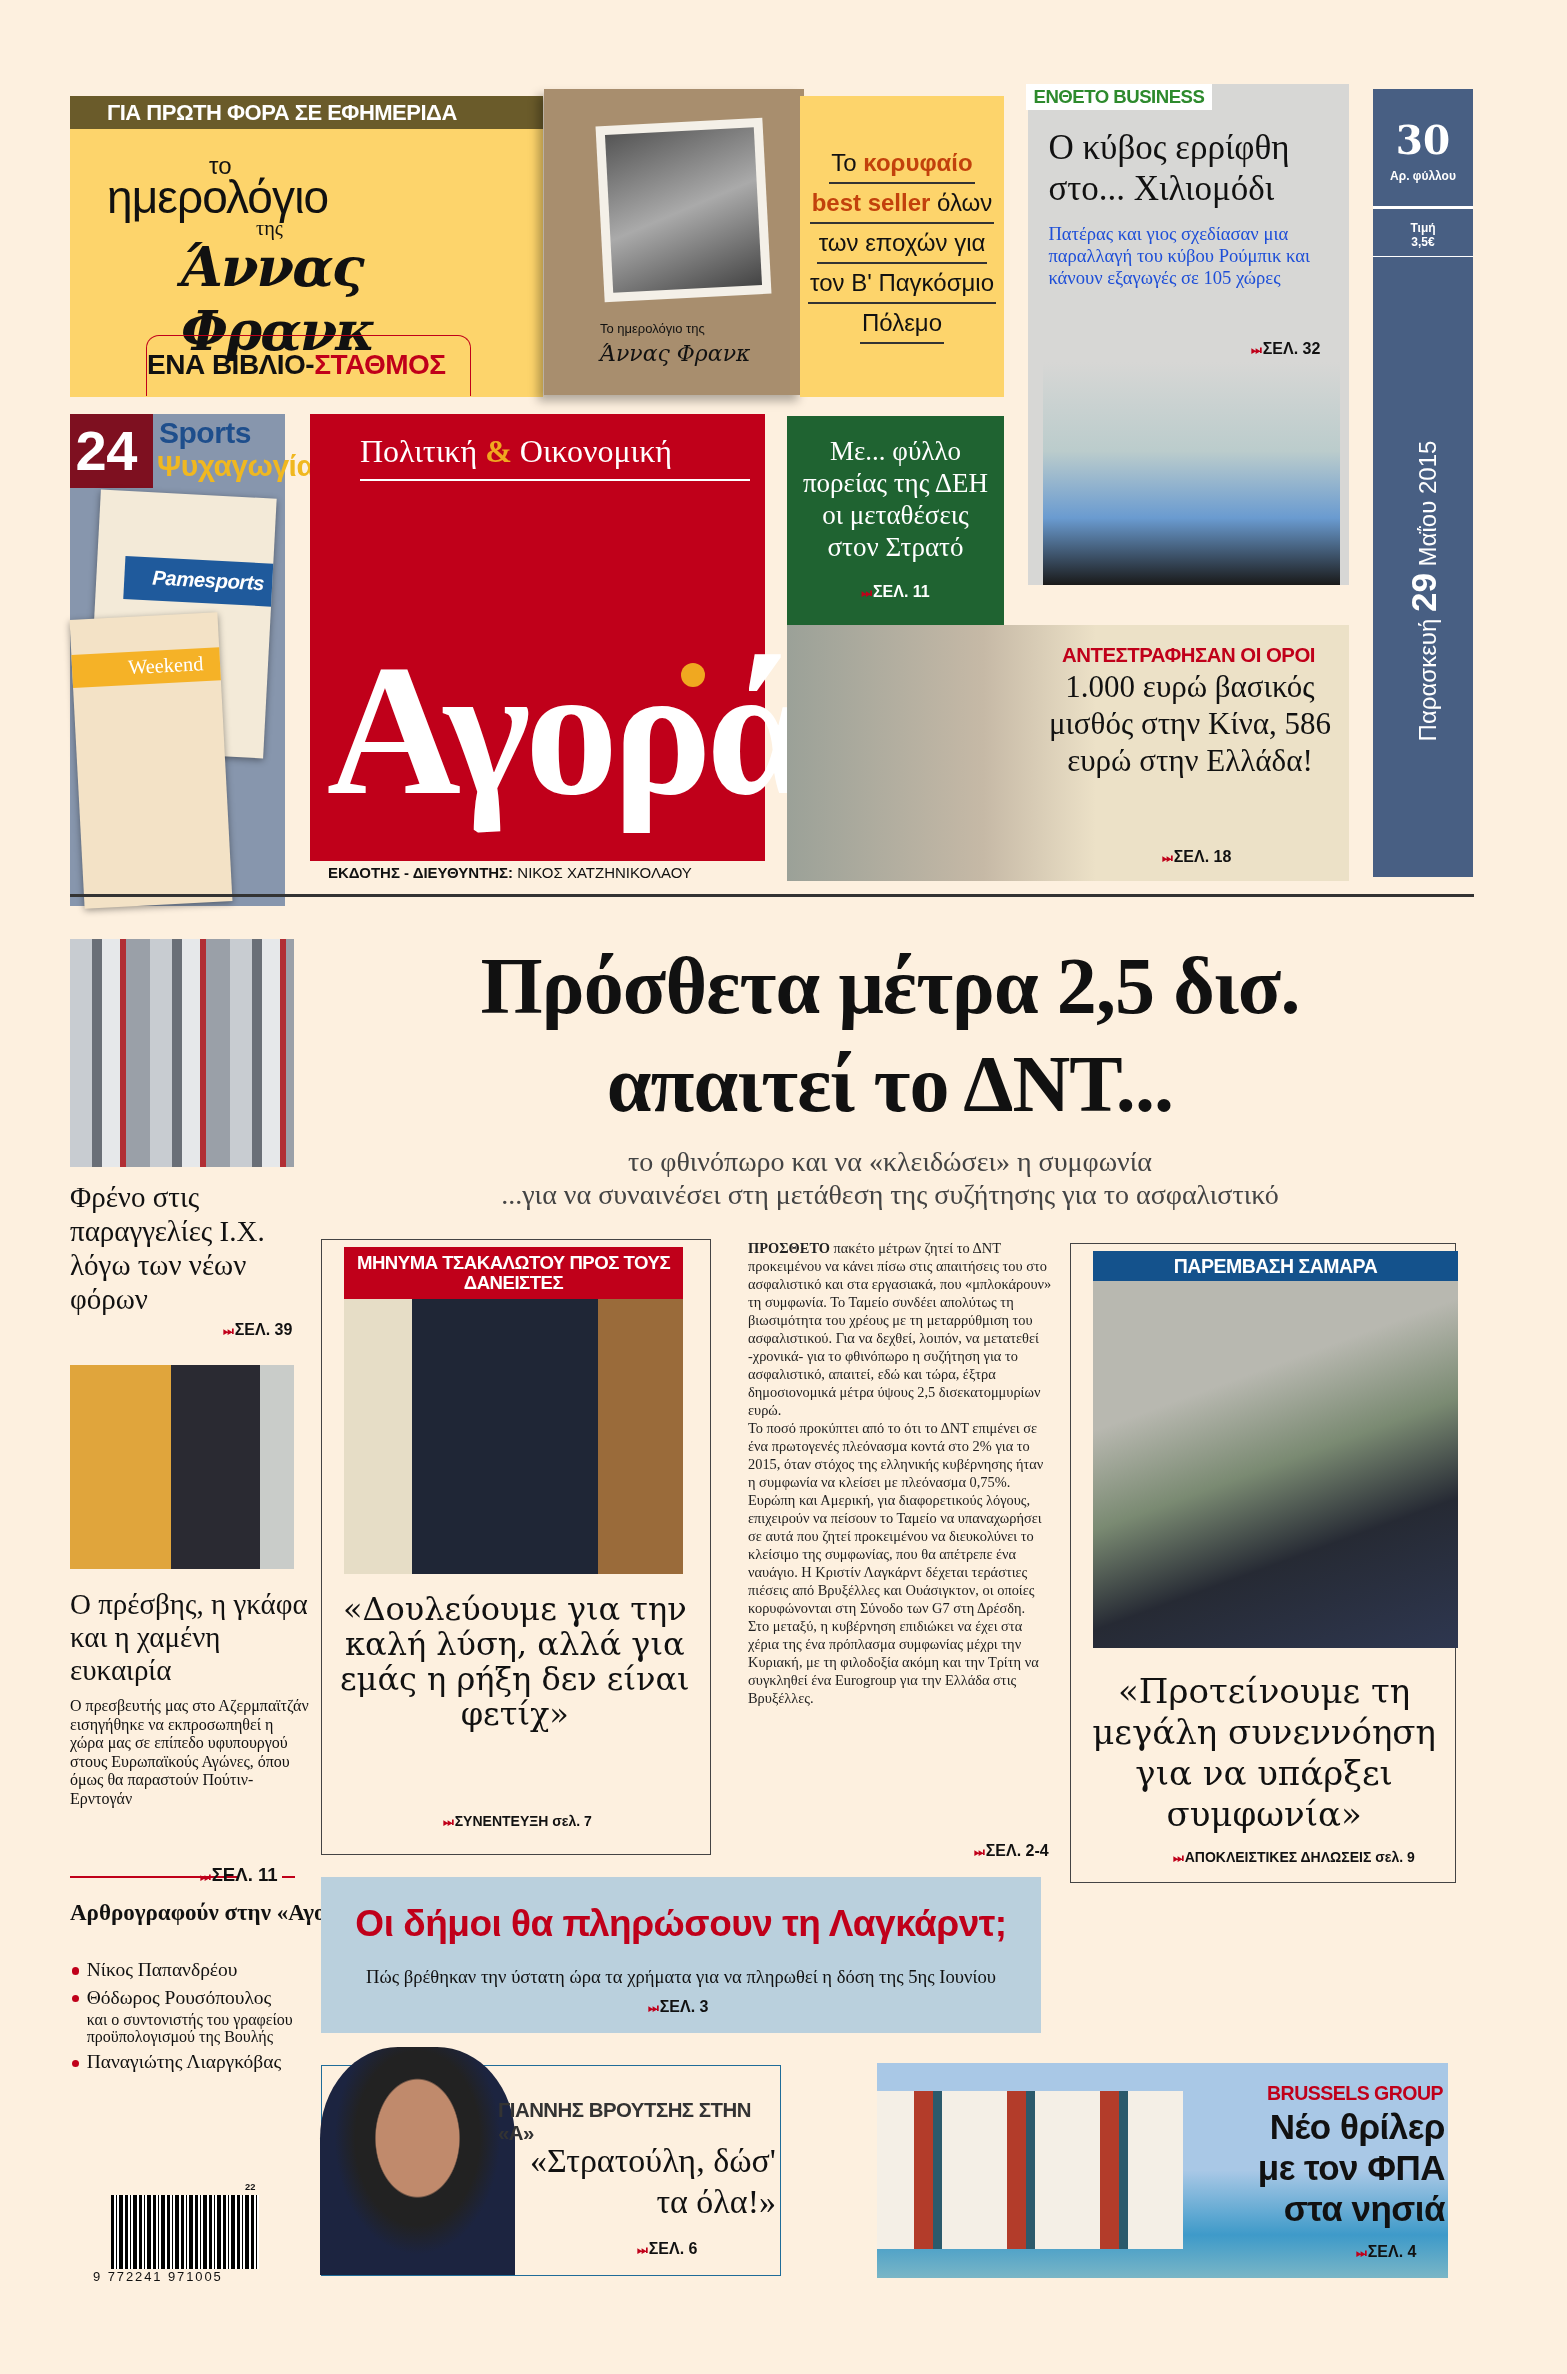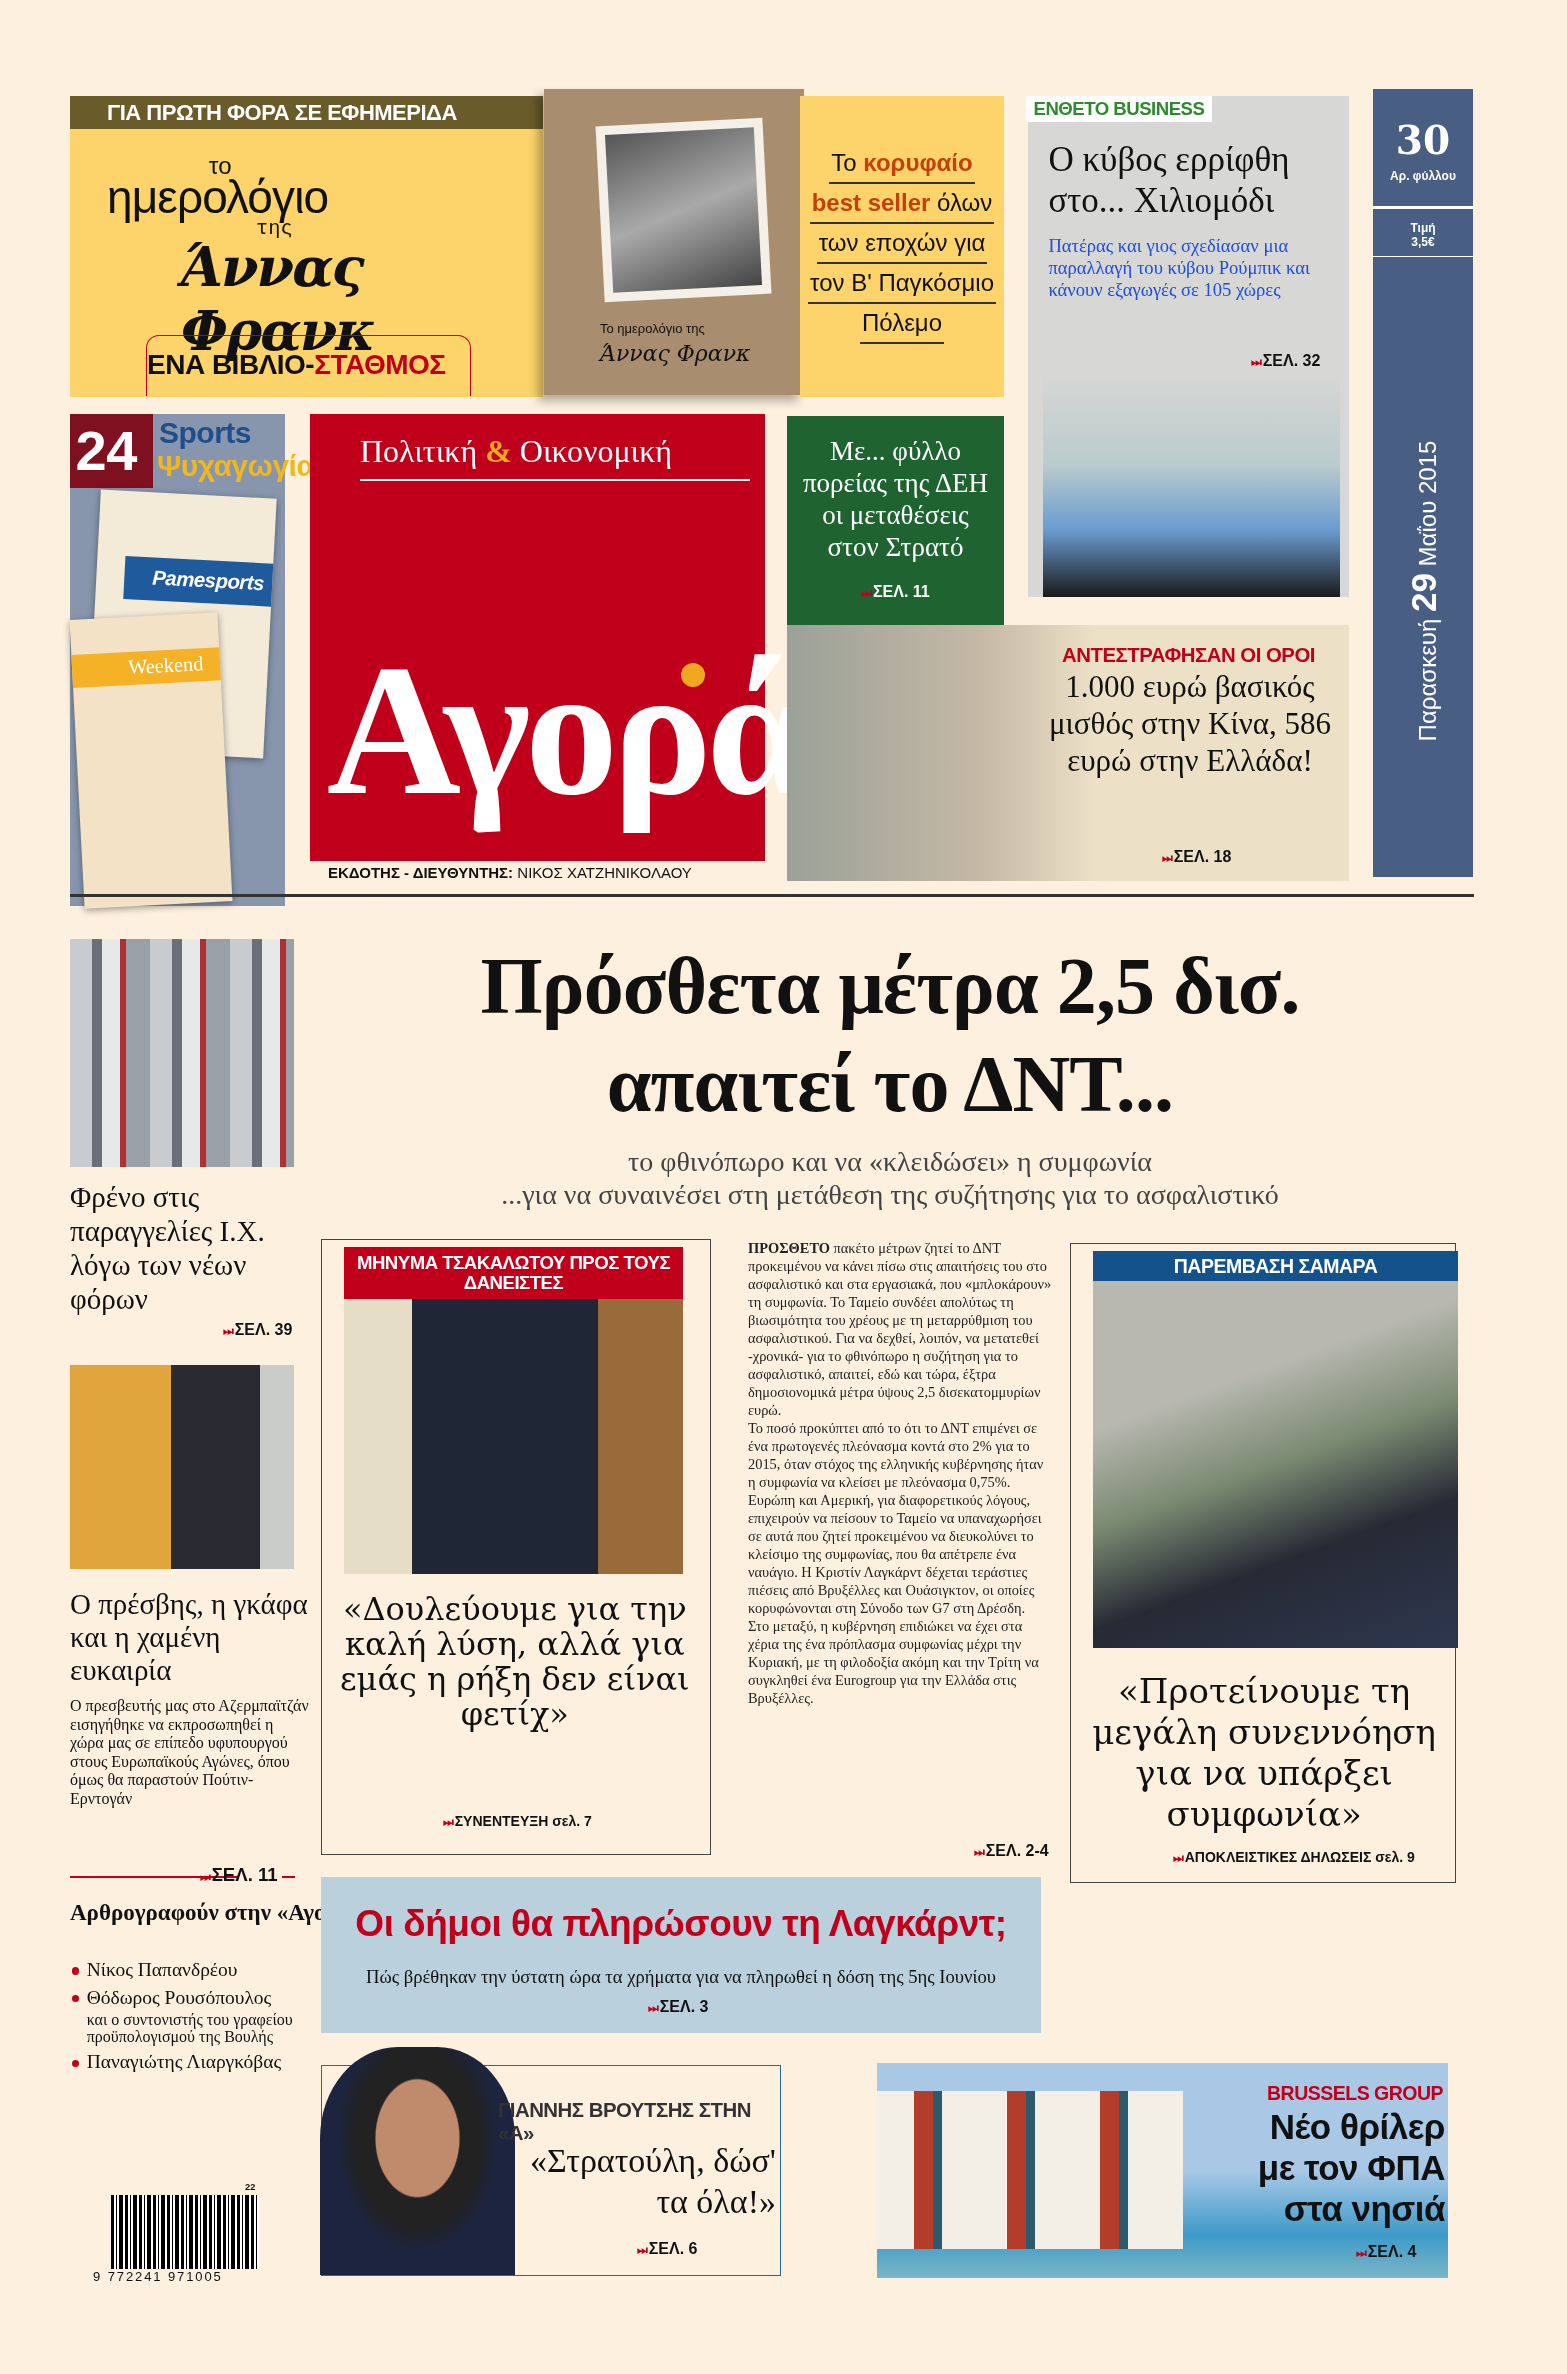--- a/index.html
+++ b/index.html
@@ -9,35 +9,35 @@
   .sel{font-family:"Liberation Sans",sans-serif;font-weight:bold;font-size:16px;color:#111;white-space:nowrap}
   .sel .arr{color:#c0001a;font-size:12px;margin-right:3.7px;letter-spacing:-2.8px}
   .photo{background:linear-gradient(135deg,#8a8f96,#c9c3b8 40%,#6b6f75);overflow:hidden}
   .center{text-align:center}
 
   
   #promo{left:70px;top:96px;width:473px;height:301px;background:#fdd46b}
   #promo-bar{left:0;top:0;width:473px;height:33px;background:#6a5b2a;color:#fff;font-size:22px;padding:3.7px 0 0 37px}
   #promo-to{left:139px;top:56px;font-family:"Liberation Sans",sans-serif;font-size:24px}
   #promo-diary{left:37px;top:74px;font-family:"Liberation Sans",sans-serif;font-size:46px;letter-spacing:-0.9px}
-  #promo-tis{left:186px;top:121px;font-family:Liberation Mono, monospace;font-size:20.4px}
+  #promo-tis{left:186px;top:121px;font-family:Liberation Serif, serif;font-size:20.4px}
   #promo-name{left:111px;top:139px;font-family:"DejaVu Serif",serif;font-style:italic;font-size:54px;font-weight:bold;letter-spacing:-1.9px}
   #promo-box{left:76px;top:239px;width:325px;height:61px;border:1.9px solid #c0001a;border-bottom:none;border-radius:13px 13px 0 0;font-size:28px;padding:13px 0 0 0;text-align:left}
   #promo-box .red{color:#c0001a}
   #book{left:544px;top:89px;width:260px;height:306px;background:#a88e6e;box-shadow:-5.6px 5.6px 9.3px rgba(0,0,0,.3)}
   #book-photo{left:56px;top:33px;width:167px;height:176px;background:#f4f0e8;transform:rotate(-3deg);padding:9.3px}
   #book-photo div{width:100%;height:100%;background:linear-gradient(160deg,#555,#aaa 50%,#444)}
   #book-t1{left:56px;top:232px;font-family:"Liberation Sans",sans-serif;font-size:13px}
   #book-t2{left:56px;top:252px;font-style:italic;font-size:22px;font-family:"DejaVu Serif",serif}
   #bs{left:800px;top:96px;width:204px;height:301px;background:#fdd46b;padding-top:48px;font-family:"Liberation Sans",sans-serif;font-size:24px;line-height:38px}
   #bs div{display:inline-block;border-bottom:2.8px solid #333;padding:0 1.9px}
   #bs .red{color:#c2410c;font-weight:bold}
 
   
-  #biz{left:1028px;top:96px;width:321px;height:501px;background:#d7d7d5}
+  #biz{left:1028px;top:84px;width:321px;height:501px;background:#d7d7d5}
   #biz-tag{left:-1.9px;top:0;background:#fff;color:#2d8a2d;padding:1.9px 7.4px;font-size:18.6px}
   #biz-title{left:20.4px;top:43px;font-size:35px;line-height:41px}
   #biz-sub{left:20.4px;top:139px;font-size:18.6px;color:#1d4ed8;line-height:22px;width:297px}
   #biz-sel{left:223px;top:256px}
   #biz-men{left:15px;top:278px;width:297px;height:223px;background:linear-gradient(180deg,#d7d7d5,#bcc 40%,#6a9bd0 70%,#1a1a1a)}
 
   
   #sports{left:70px;top:414px;width:215px;height:492px;background:#8796ad}
   #s24{left:0;top:0;width:83px;height:74px;background:#7e1020;color:#fff;font-size:56px;padding:3.7px 0 0 5.6px}
   #sportsT{left:89px;top:1.9px;color:#1e4e8c;font-size:30px}

